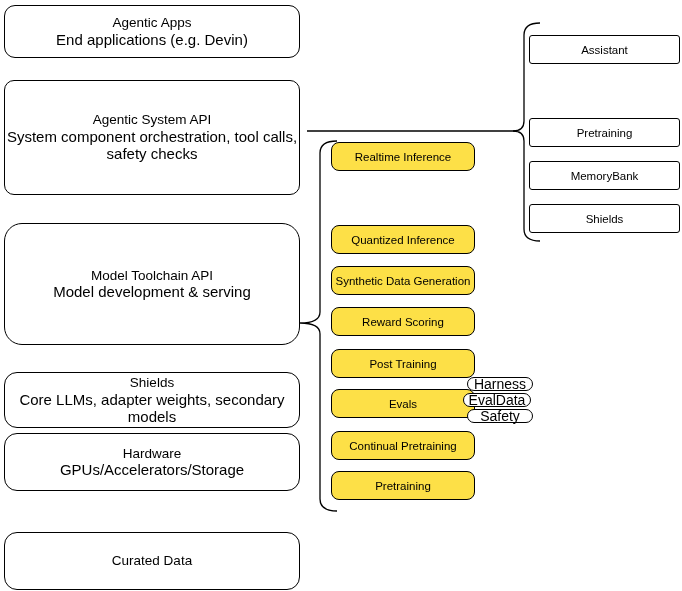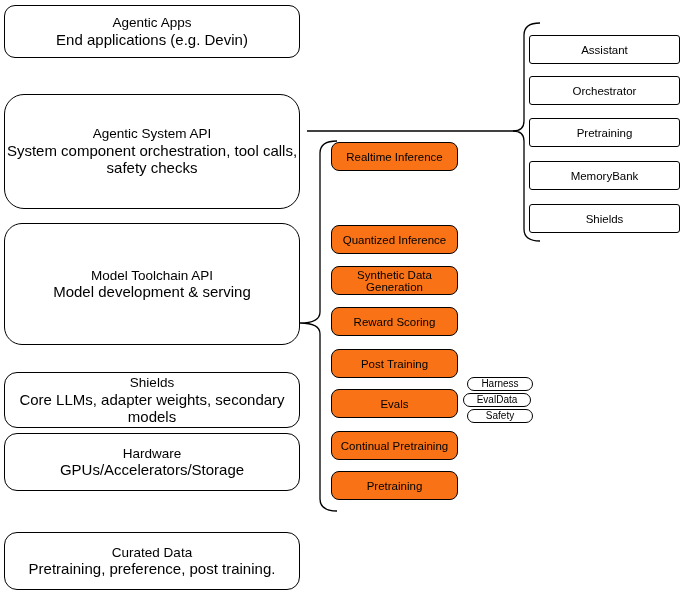--- a/index.html
+++ b/index.html
@@ -10,55 +10,55 @@
   #connector-layer{position:absolute;left:0;top:0;width:682px;height:591px;pointer-events:none;}
   .lbox{
     position:absolute;left:4px;width:296px;box-sizing:border-box;
     border:1.3px solid #000;background:#fff;
     display:flex;flex-direction:column;align-items:center;justify-content:center;
     text-align:center;z-index:1;
   }
   .lbox .title{font-size:13.5px;line-height:1.15;}
   .lbox .sub{font-size:15px;line-height:1.15;}
   .mbox{
-    position:absolute;left:331px;width:127px;height:29px;box-sizing:border-box;
-    border:1.3px solid #000;border-radius:8px;background:#f97316;
+    position:absolute;left:331px;width:144px;height:29px;box-sizing:border-box;
+    border:1.3px solid #000;border-radius:8px;background:#fde047;
     display:flex;align-items:center;justify-content:center;
     font-size:11.5px;text-align:center;z-index:1;
   }
   .rbox{
     position:absolute;left:529px;width:151px;height:29px;box-sizing:border-box;
     border:1.3px solid #000;border-radius:3px;background:#fff;
     display:flex;align-items:center;justify-content:center;
     font-size:11.5px;text-align:center;z-index:1;
   }
   .pill{
     position:absolute;height:14px;box-sizing:border-box;
     border:1.2px solid #000;border-radius:7px;background:#fff;
     display:flex;align-items:center;justify-content:center;
-    font-size:10px;line-height:1;z-index:3;
+    font-size:14px;line-height:1;z-index:3;
   }
 </style>
 </head>
 <body>
 
 <div id="canvas">
 
   <svg id="connector-layer" viewBox="0 0 682 591" xmlns="http://www.w3.org/2000/svg">
     <path d="M 307 131 H 515" fill="none" stroke="#000" stroke-width="1.3"></path>
     <path d="M 540 23 Q 524 23 524 35 L 524 121 Q 524 131 513 131 Q 524 131 524 141 L 524 229 Q 524 241 540 241" fill="none" stroke="#000" stroke-width="1.3"></path>
     <path d="M 337 141 Q 320 141 320 153 L 320 312 Q 320 323 300 323 Q 320 323 320 334 L 320 499 Q 320 511 337 511" fill="none" stroke="#000" stroke-width="1.3"></path>
   </svg>
 
   <div class="lbox" style="top:5px;height:53px;border-radius:11px">
     <div class="title">Agentic Apps</div>
     <div class="sub">End applications (e.g. Devin)</div>
   </div>
 
-  <div class="lbox" style="top:94px;height:115px;border-radius:20px">
+  <div class="lbox" style="top:80px;height:115px;border-radius:10px">
     <div class="title">Agentic System API</div>
     <div class="sub">System component orchestration, tool calls, safety checks</div>
   </div>
 
   <div class="lbox" style="top:223px;height:122px;border-radius:18px">
     <div class="title">Model Toolchain API</div>
     <div class="sub">Model development &amp; serving</div>
   </div>
 
   <div class="lbox" style="top:372px;height:56px;border-radius:13px">
@@ -66,35 +66,33 @@
     <div class="sub">Core LLMs, adapter weights, secondary models</div>
   </div>
 
   <div class="lbox" style="top:433px;height:58px;border-radius:13px">
     <div class="title">Hardware</div>
     <div class="sub">GPUs/Accelerators/Storage</div>
   </div>
 
   <div class="lbox" style="top:532px;height:58px;border-radius:13px">
     <div class="title">Curated Data</div>
-    <div class="sub">Pretraining, preference, post training.</div>
   </div>
 
   <div class="mbox" style="top:142px">Realtime Inference</div>
   <div class="mbox" style="top:225px">Quantized Inference</div>
   <div class="mbox" style="top:266px">Synthetic Data Generation</div>
   <div class="mbox" style="top:307px">Reward Scoring</div>
   <div class="mbox" style="top:349px">Post Training</div>
   <div class="mbox" style="top:389px">Evals</div>
   <div class="mbox" style="top:431px">Continual Pretraining</div>
   <div class="mbox" style="top:471px">Pretraining</div>
 
   <div class="pill" style="left:467px;top:377px;width:66px">Harness</div>
   <div class="pill" style="left:463px;top:393px;width:68px">EvalData</div>
   <div class="pill" style="left:467px;top:409px;width:66px">Safety</div>
 
   <div class="rbox" style="top:35px">Assistant</div>
-  <div class="rbox" style="top:76px">Orchestrator</div>
   <div class="rbox" style="top:118px">Pretraining</div>
   <div class="rbox" style="top:161px">MemoryBank</div>
   <div class="rbox" style="top:204px">Shields</div>
 
 </div>
 
 </body></html>

